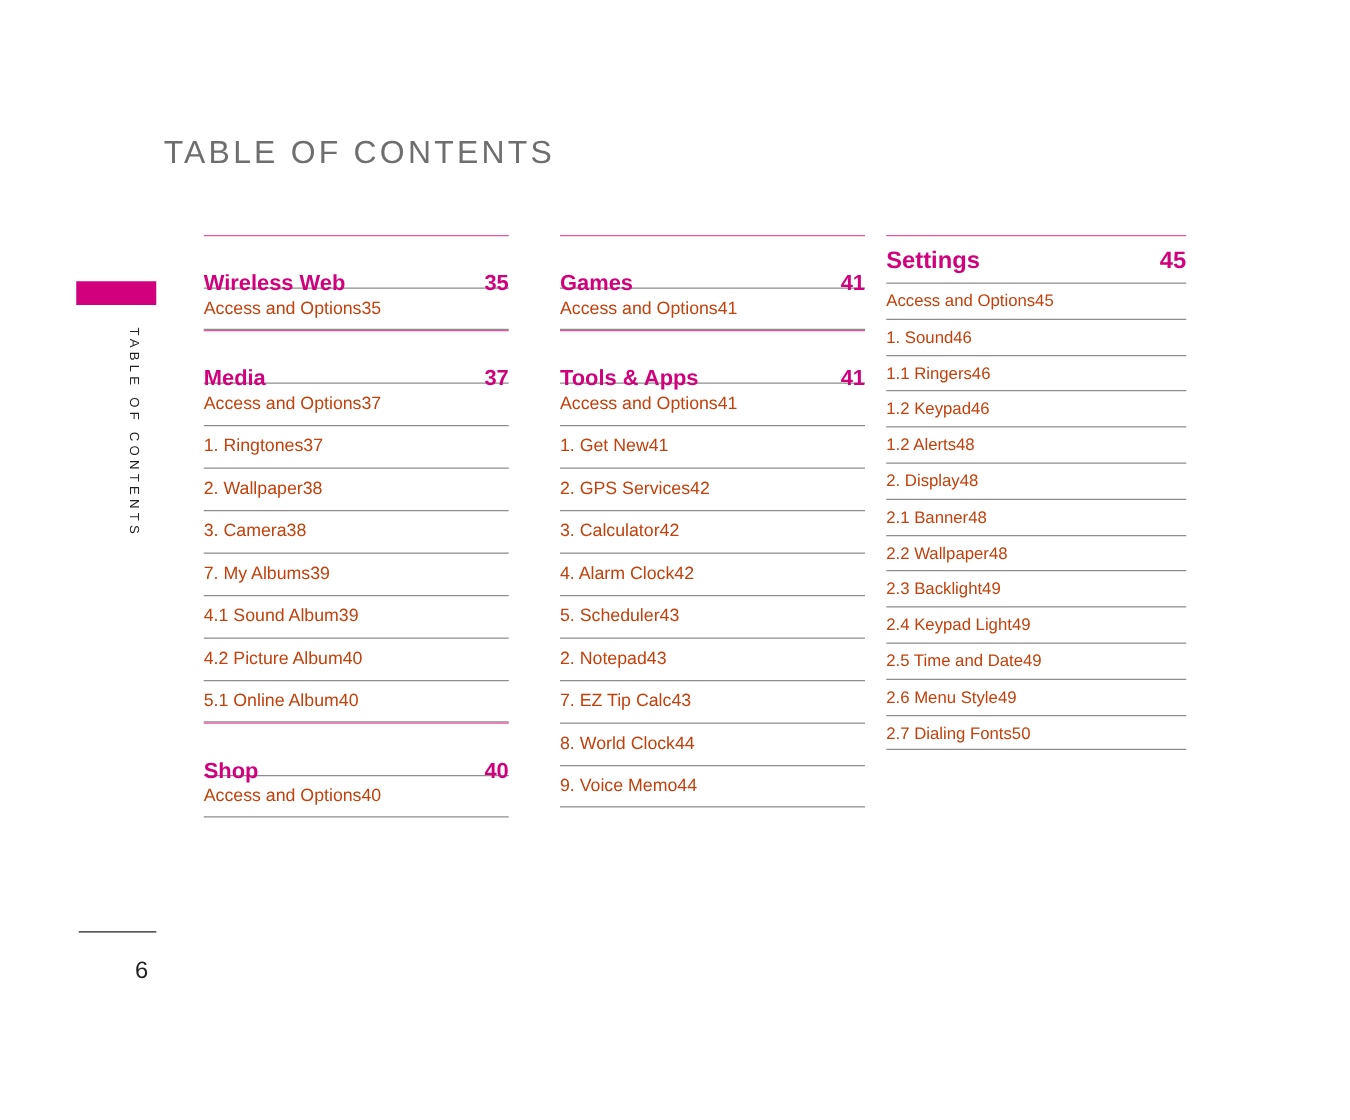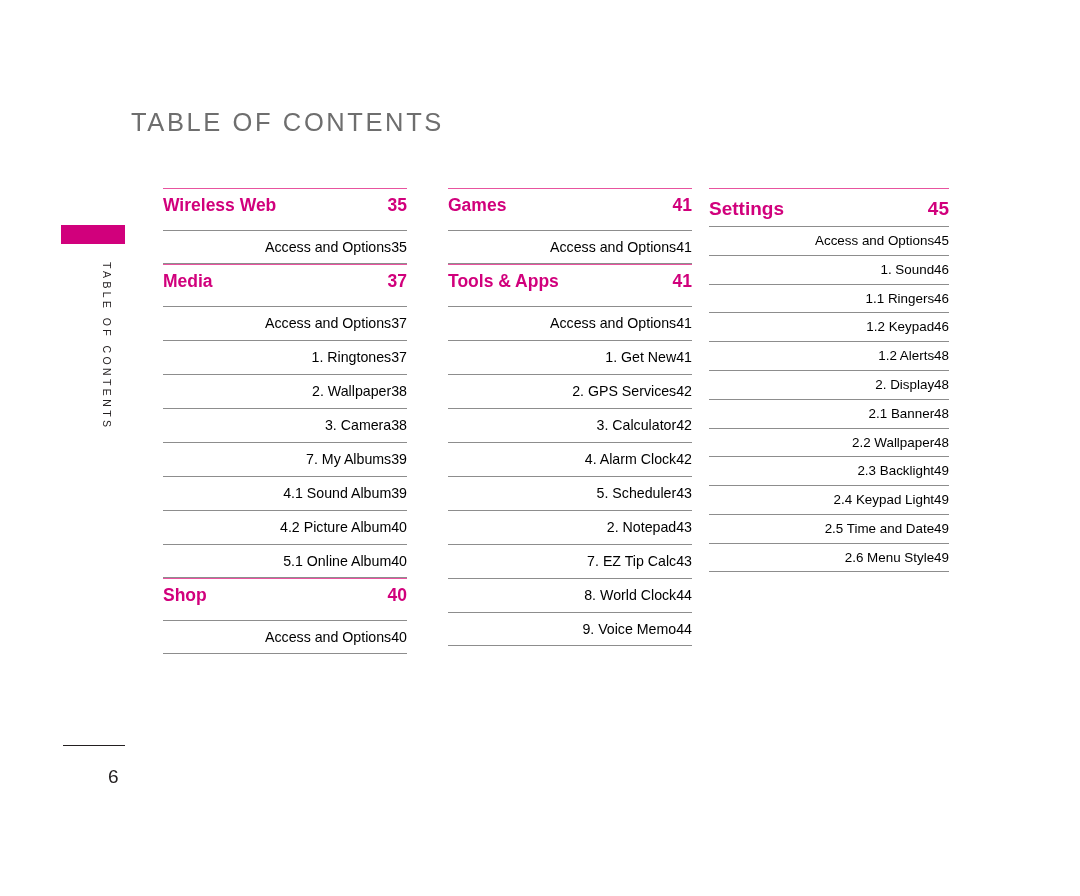--- a/index.html
+++ b/index.html
@@ -90,38 +90,38 @@
     justify-content: space-between;
     align-items: baseline;
     border-top: 1.4px solid #e8539f;
     color: #d1007c;
     font-weight: 700;
     box-sizing: border-box;
   }
   .col-0 .section-head, .col-1 .section-head {
     height: 42px;
     font-size: 17.5px;
-    padding-top: 6px;
+    padding-top: 27px;
     gap: 44px;
   }
   .col-2 .section-head {
     height: 38px;
     font-size: 19px;
     padding-top: 9px;
   }
   .section-head .sec-title { white-space: nowrap; }
   .section-head .sec-page { white-space: nowrap; }
 
   .toc-row {
     display: flex;
-    justify-content: flex-end;
+    justify-content: flex-start;
     align-items: baseline;
     border-top: 1px solid #8d8d8d;
     box-sizing: border-box;
-    color: #000000;
+    color: #c2410c;
   }
   .col-0 .toc-row, .col-1 .toc-row {
     height: 34px;
     font-size: 14.2px;
     padding-top: 8px;
   }
   .col-2 .toc-row {
     height: 28.8px;
     font-size: 13.4px;
     padding-top: 6px;
@@ -306,18 +306,22 @@
           <span class="row-page">49</span>
         </div>
         <div class="toc-row">
           <span class="row-label">2.5 Time and Date</span>
           <span class="row-page">49</span>
         </div>
         <div class="toc-row">
           <span class="row-label">2.6 Menu Style</span>
           <span class="row-page">49</span>
         </div>
+        <div class="toc-row">
+          <span class="row-label">2.7 Dialing Fonts</span>
+          <span class="row-page">50</span>
+        </div>
       </div>
     </div>
   </div>
 
 <div class="footer-rule"></div>
 <div class="footer-page-number">6</div>
 
 </body></html>

